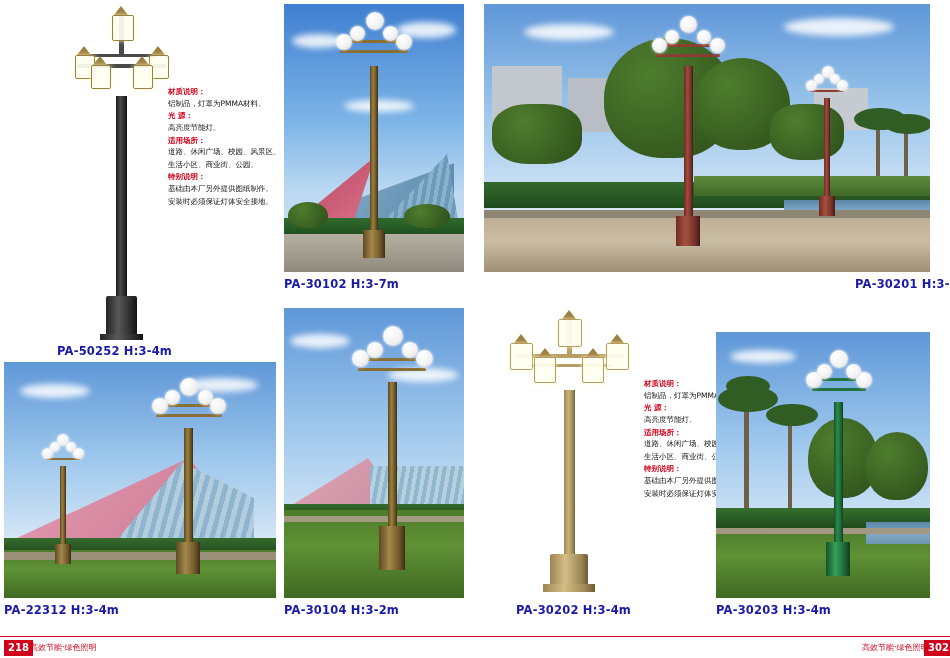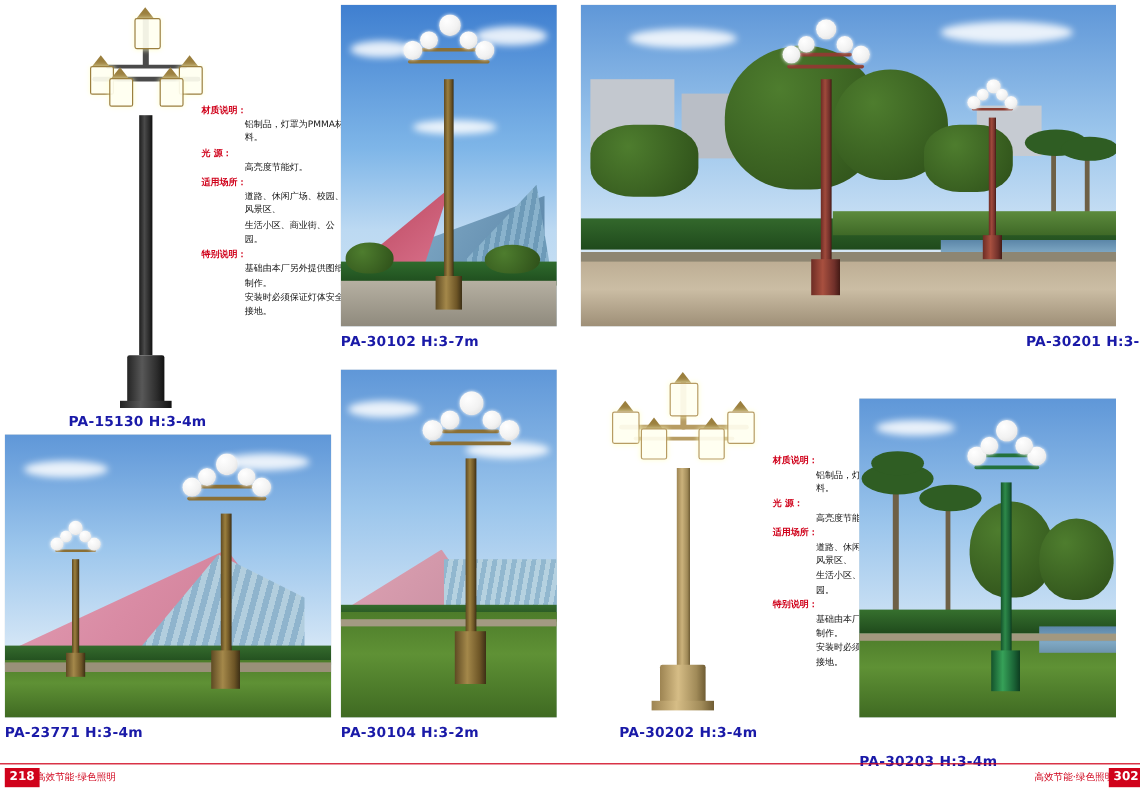--- a/index.html
+++ b/index.html
@@ -46,21 +46,20 @@
   }
   .spec .hdr {
     color: #d0021b;
     font-weight: bold;
     display: block;
   }
   .spec .body {
     display: block;
     color: #111;
     margin-bottom: 1px;
-    margin-left: 36px;
   }
   
   .footer-rule {
     position: absolute;
     left: 0;
     top: 636px;
     width: 950px;
     height: 1px;
     background: #d0021b;
   }
@@ -202,21 +201,21 @@
     <div class="lantern" style="left:92px; top:11px; width:20px; height:24px;"></div>
     <div class="lantern-top" style="left:57px; top:42px;"></div>
     <div class="lantern" style="left:55px; top:51px; width:18px; height:22px;"></div>
     <div class="lantern-top" style="left:131px; top:42px;"></div>
     <div class="lantern" style="left:129px; top:51px; width:18px; height:22px;"></div>
     <div class="lantern-top" style="left:73px; top:52px;"></div>
     <div class="lantern" style="left:71px; top:61px; width:18px; height:22px;"></div>
     <div class="lantern-top" style="left:115px; top:52px;"></div>
     <div class="lantern" style="left:113px; top:61px; width:18px; height:22px;"></div>
   </div>
-  <div class="caption" style="left:57px; top:344px;">PA-15130 H:3-4m</div>
+  <div class="caption" style="left:57px; top:344px;">PA-50252 H:3-4m</div>
 
   <div class="spec" style="left:168px; top:86px;">
     <span class="hdr">材质说明：</span>
     <span class="body">铝制品，灯罩为PMMA材料。</span>
     <span class="hdr">光    源：</span>
     <span class="body">高亮度节能灯。</span>
     <span class="hdr">适用场所：</span>
     <span class="body">道路、休闲广场、校园、风景区、</span>
     <span class="body">生活小区、商业街、公园。</span>
     <span class="hdr">特别说明：</span>
@@ -336,21 +335,21 @@
 
     <div class="post bronze" style="left:56px; top:104px; width:6px; height:82px;"></div>
     <div class="base bronze" style="left:51px; top:182px; width:16px; height:20px;"></div>
     <div class="arm bronze" style="left:42px; top:96px; width:34px; height:2px;"></div>
     <div class="globe" style="left:53px; top:72px; width:12px; height:12px;"></div>
     <div class="globe" style="left:38px; top:86px; width:11px; height:11px;"></div>
     <div class="globe" style="left:69px; top:86px; width:11px; height:11px;"></div>
     <div class="globe" style="left:46px; top:80px; width:10px; height:10px;"></div>
     <div class="globe" style="left:62px; top:80px; width:10px; height:10px;"></div>
   </div>
-  <div class="caption" style="left:4px; top:603px;">PA-23771 H:3-4m</div>
+  <div class="caption" style="left:4px; top:603px;">PA-22312 H:3-4m</div>
 
   <div class="photo" style="left:284px; top:308px; width:180px; height:290px;">
     <div class="sky pale"></div>
     <div class="cloud" style="left:6px; top:26px; width:60px; height:14px;"></div>
     <div class="cloud" style="left:104px; top:60px; width:70px; height:14px;"></div>
 
     <div style="position:absolute; left:0; top:150px; width:120px; height:52px;
          background:linear-gradient(130deg,#dfa3b4,#c98fa2);
          clip-path: polygon(0% 100%, 70% 0%, 100% 100%);"></div>
     <div style="position:absolute; left:86px; top:158px; width:96px; height:44px;
@@ -429,21 +428,21 @@
     <div class="post green" style="left:118px; top:70px; width:9px; height:146px;"></div>
     <div class="base green" style="left:110px; top:210px; width:24px; height:34px;"></div>
     <div class="arm green" style="left:96px; top:56px; width:54px; height:3px;"></div>
     <div class="arm green" style="left:104px; top:46px; width:38px; height:3px;"></div>
     <div class="globe" style="left:114px; top:18px; width:18px; height:18px;"></div>
     <div class="globe" style="left:90px; top:40px; width:16px; height:16px;"></div>
     <div class="globe" style="left:140px; top:40px; width:16px; height:16px;"></div>
     <div class="globe" style="left:101px; top:32px; width:15px; height:15px;"></div>
     <div class="globe" style="left:130px; top:32px; width:15px; height:15px;"></div>
   </div>
-  <div class="caption" style="left:716px; top:627px;">PA-30203 H:3-4m</div>
+  <div class="caption" style="left:716px; top:603px;">PA-30203 H:3-4m</div>
 
   <div class="footer-rule"></div>
   <div class="folio" style="left:4px;">218</div>
   <div class="folio-text" style="left:30px;">高效节能·绿色照明</div>
   <div class="folio-text" style="left:862px;">高效节能·绿色照明</div>
   <div class="folio" style="left:924px;">302</div>
 
 </div>
 
 </body></html>

